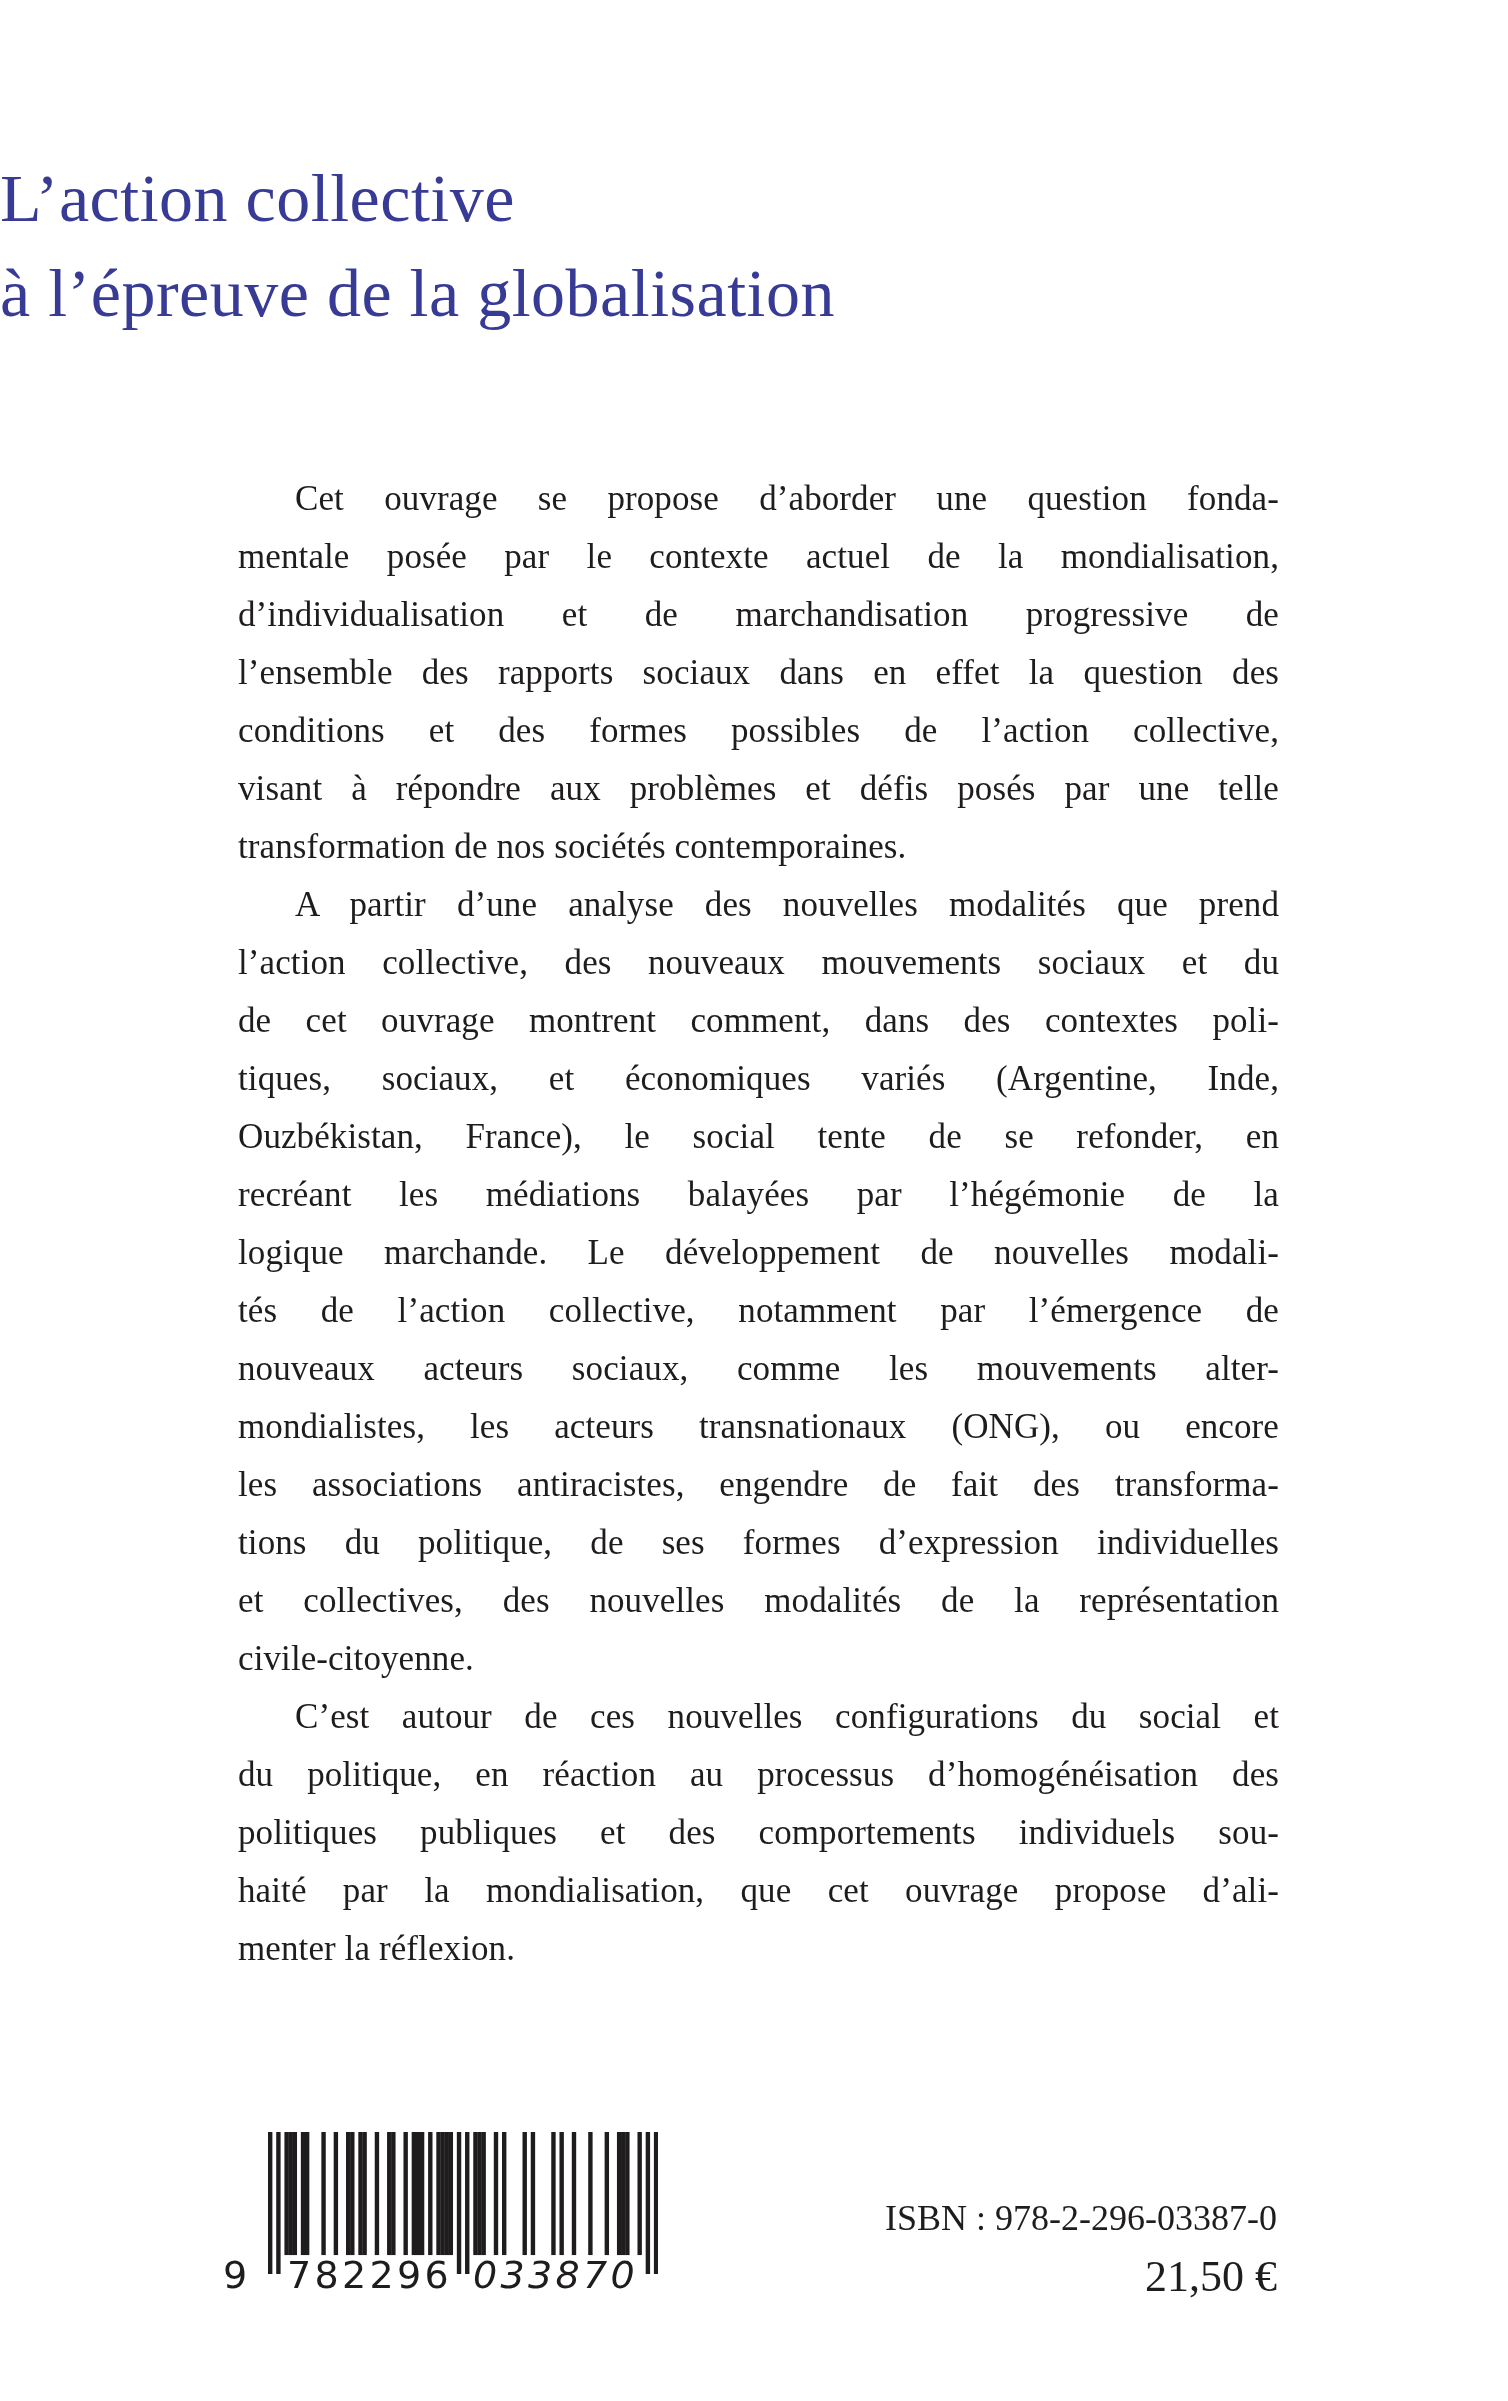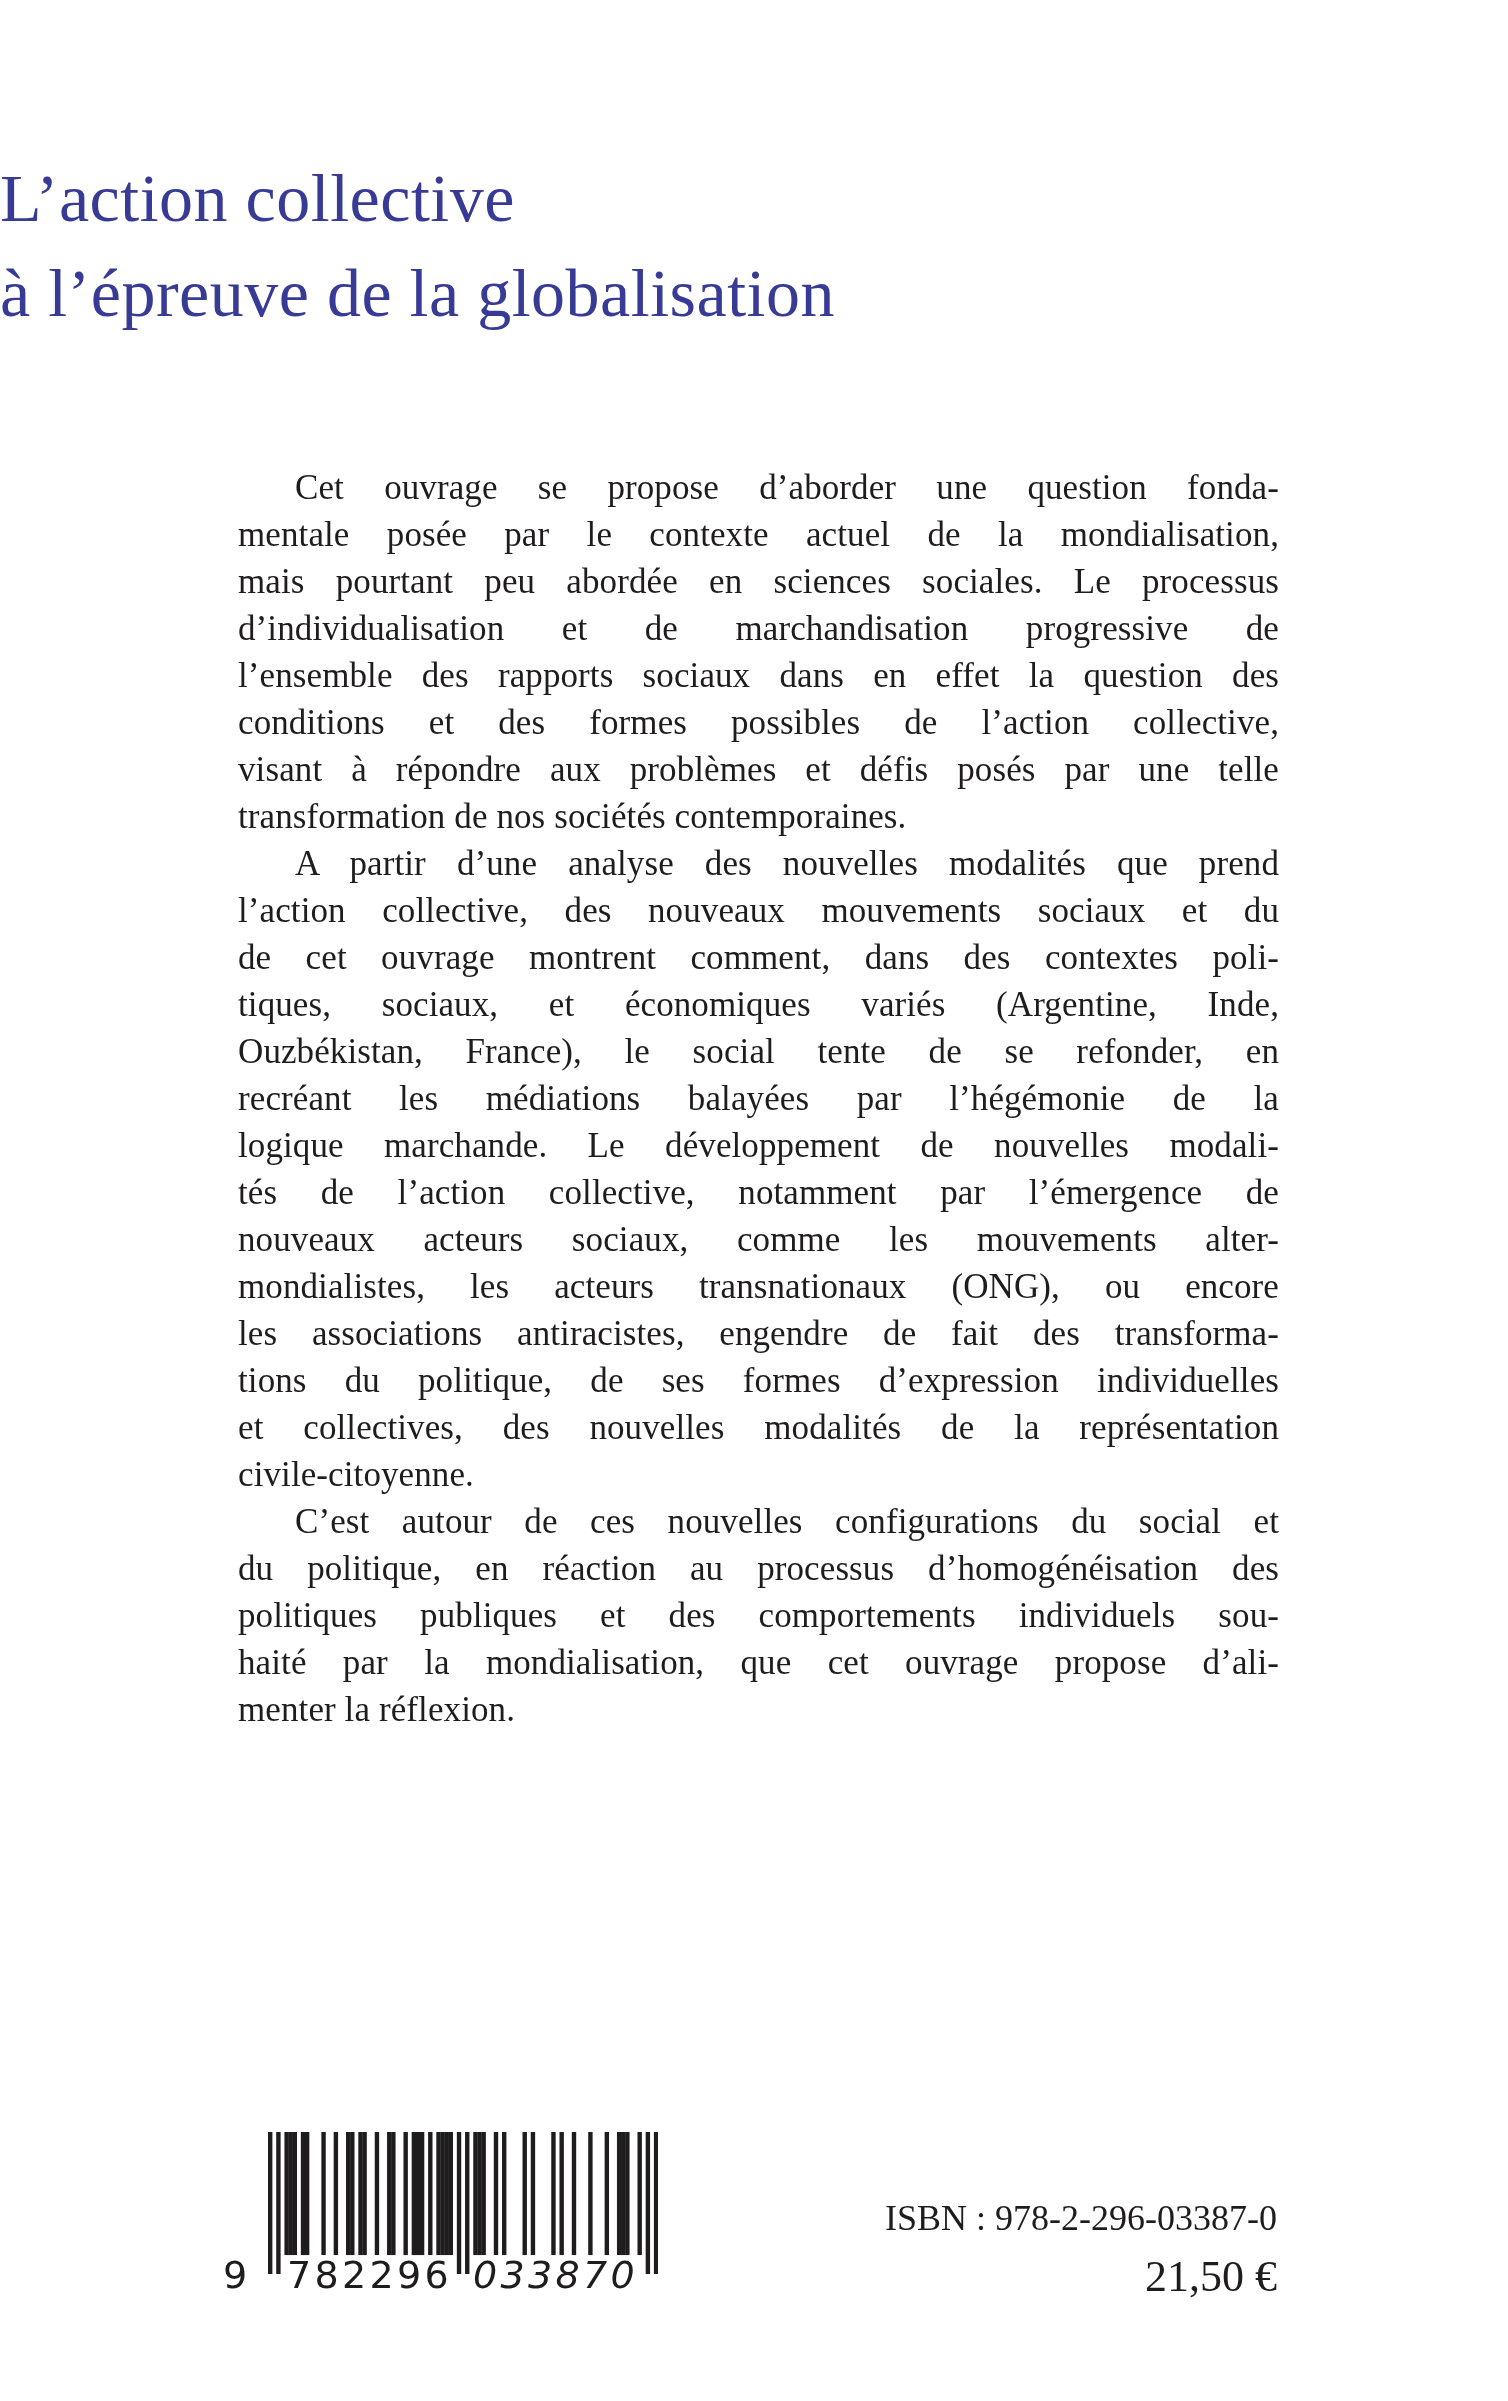--- a/index.html
+++ b/index.html
@@ -6,21 +6,21 @@
   body { width: 1508px; height: 2402px; position: relative; overflow: hidden;
          font-family: "Liberation Serif", "DejaVu Serif", serif; color: #1f1c1d; }
   .title { position: absolute; left: 0; width: 1508px; 
            color: #373b95; font-family: "Liberation Serif", serif; font-size: 68px;
            line-height: 95px; letter-spacing: 0.5px; }
   .title-1 { top: 151px; }
   .title-2 { top: 246px; }
   .body-text { position: absolute; left: 238px; top: 464px; width: 1041px; }
   .line { display: block; height: 47px; line-height: 47px; font-size: 35px;
           text-align: justify; text-align-last: justify; white-space: nowrap;
-          overflow: visible; letter-spacing: 0.1px; }
+          overflow: visible; letter-spacing: 0.1px; margin-top: 11px; }
   .line.first { padding-left: 57px; }
   .line.last { text-align-last: left; }
   .barcode { position: absolute; left: 268px; top: 2132px; width: 390px; height: 142px; }
   .barcode svg { display: block; }
   .bc-digit { position: absolute; font-family: "DejaVu Sans", sans-serif; font-size: 38px;
               line-height: 38px; color: #1f1c1d; top: 2256px; letter-spacing: 3.3px; }
   .bc-first { left: 223px; }
   .bc-left { left: 287px; }
   .bc-right { left: 473px; font-style: italic; }
   .isbn { position: absolute; right: 231px; top: 2197px; font-size: 36px; line-height: 42px; }
@@ -28,21 +28,20 @@
 </style>
 </head>
 <body>
 
 <div class="title title-1">L’action collective</div>
 <div class="title title-2">à l’épreuve de la globalisation</div>
 
 <div class="body-text" id="body-text">
     <span class="line first">Cet ouvrage se propose d’aborder une question fonda-</span>
     <span class="line">mentale posée par le contexte actuel de la mondialisation,</span>
-    <span class="line">mais pourtant peu abordée en sciences sociales. Le processus</span>
     <span class="line">d’individualisation et de marchandisation progressive de</span>
     <span class="line">l’ensemble des rapports sociaux dans en effet la question des</span>
     <span class="line">conditions et des formes possibles de l’action collective,</span>
     <span class="line">visant à répondre aux problèmes et défis posés par une telle</span>
     <span class="line last">transformation de nos sociétés contemporaines.</span>
     <span class="line first">A partir d’une analyse des nouvelles modalités que prend</span>
     <span class="line">l’action collective, des nouveaux mouvements sociaux et du</span>
     <span class="line">de cet ouvrage montrent comment, dans des contextes poli-</span>
     <span class="line">tiques, sociaux, et économiques variés (Argentine, Inde,</span>
     <span class="line">Ouzbékistan, France), le social tente de se refonder, en</span>

